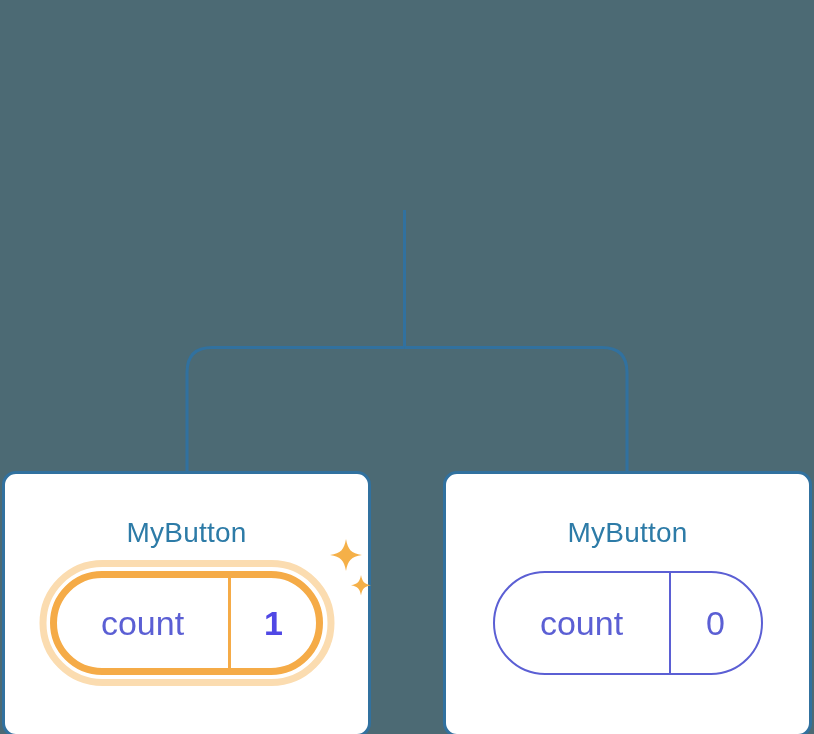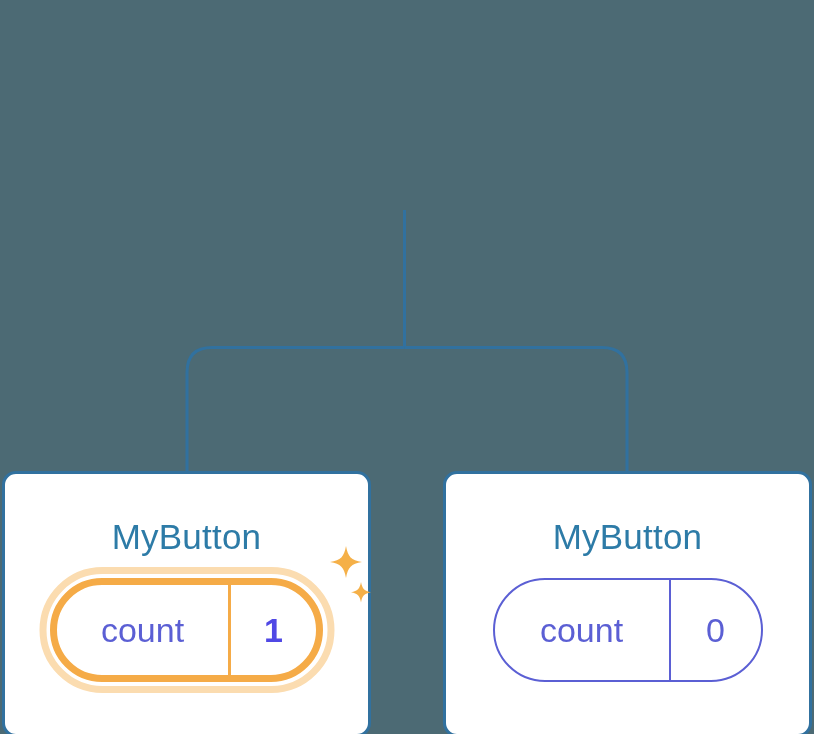--- a/index.html
+++ b/index.html
@@ -62,21 +62,21 @@
 
   #node-button-right {
     left: 443px;
     top: 471px;
     width: 369px;
     height: 266px;
   }
 
   .node-title {
     color: #2d7ba7;
-    font-size: 35px;
+    font-size: 28px;
     font-weight: 400;
     letter-spacing: 0.2px;
     line-height: 1;
     white-space: nowrap;
   }
 
   #node-app .node-title {
     font-size: 37px;
   }
 

